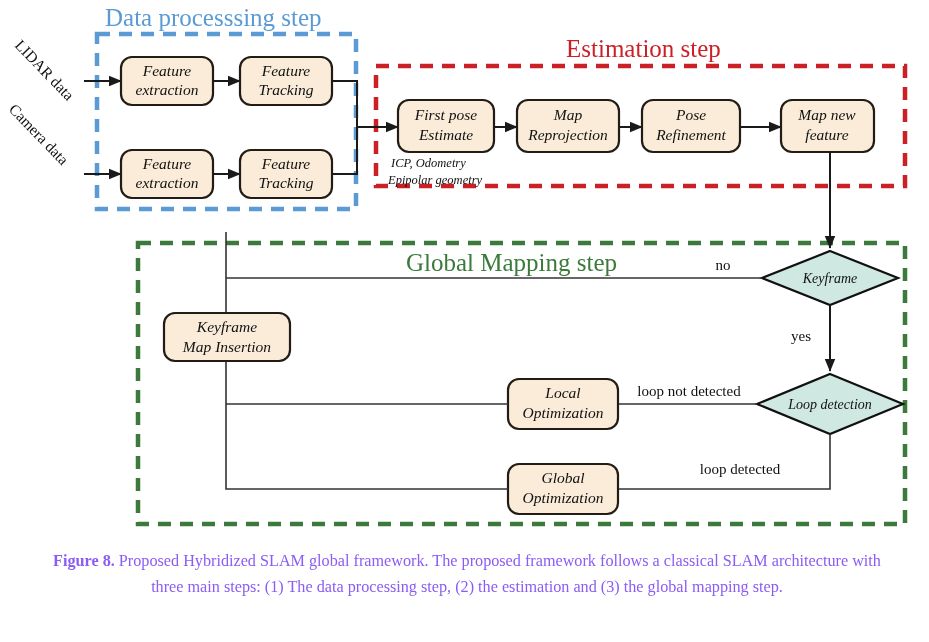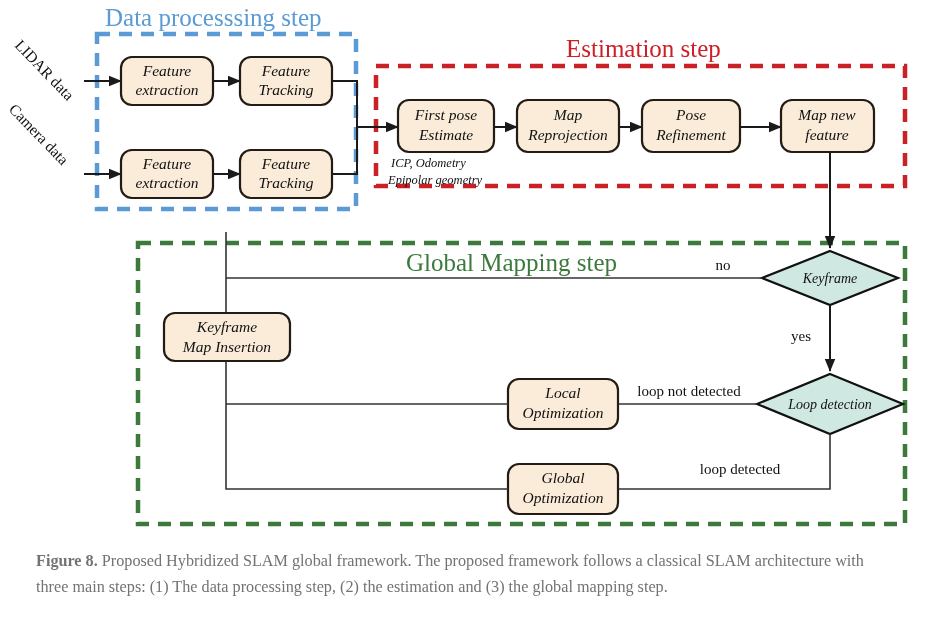--- a/index.html
+++ b/index.html
@@ -89,22 +89,22 @@
     stroke-linecap: butt;
   }
   #caption {
     position: absolute;
     left: 36px;
     top: 548px;
     width: 862px;
     font-family: "Liberation Serif", serif;
     font-size: 16.2px;
     line-height: 1.62;
-    color: #737373;
-    text-align: left;
+    color: #8b5cf6;
+    text-align: center;
   }
   #caption b {
     font-weight: bold;
   }
 </style>
 </head>
 <body>
 
 <div id="figure-root">
 

